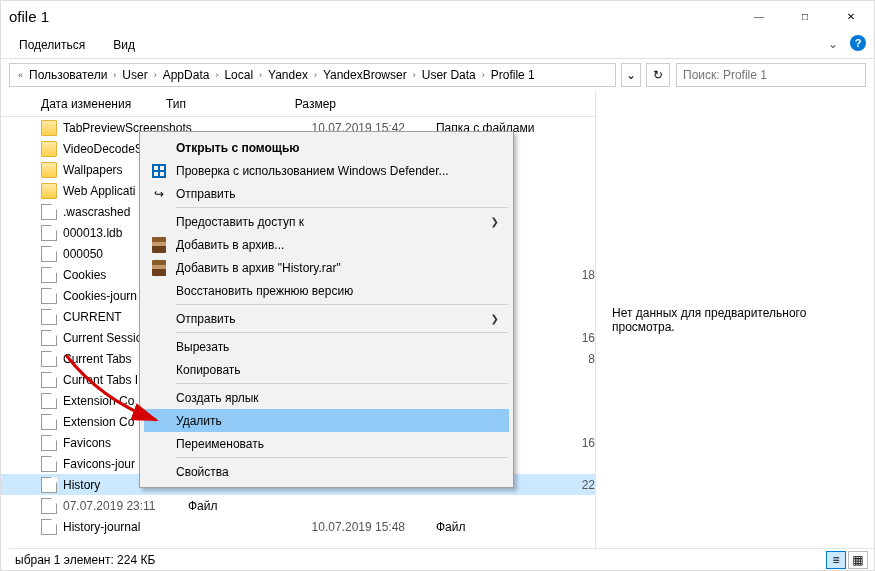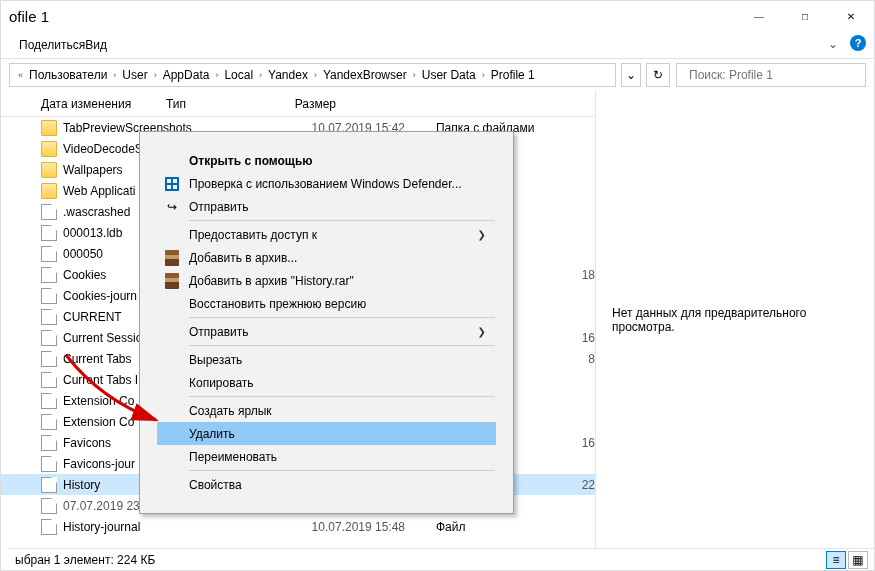--- a/index.html
+++ b/index.html
@@ -1,31 +1,31 @@
 <!DOCTYPE html>
 <html><head>
 <meta charset="utf-8">
 <style>
 *{box-sizing:border-box;margin:0;padding:0;font-family:"Segoe UI",Tahoma,sans-serif;font-size:12px;color:#000}
 body{background:#fff;width:875px;height:571px;overflow:hidden;position:relative;border:1px solid #ddd}
 .titlebar{height:30px;display:flex;align-items:center;justify-content:space-between;padding-left:8px}
 .title-text{font-size:15px}
 .win-controls{display:flex}
 .win-btn{width:46px;height:30px;display:flex;align-items:center;justify-content:center;font-family:"Segoe MDL2 Assets","Segoe UI Symbol";font-size:10px}
-.ribbon{height:28px;border-bottom:1px solid #e0e0e0;display:flex;align-items:flex-end;padding:0 18px;position:relative}
+.ribbon{height:28px;border-bottom:1px solid #e0e0e0;display:flex;align-items:flex-end;padding:0 18px;gap:28px;position:relative}
 .ribbon-tab{padding:4px 0 6px 0}
 .ribbon-chevron{position:absolute;right:36px;top:6px;color:#555}
 .help-icon{position:absolute;right:8px;top:4px;width:16px;height:16px;border-radius:50%;background:#0078d7;color:#fff;display:flex;align-items:center;justify-content:center;font-size:11px;font-weight:bold}
 .navbar{height:32px;display:flex;align-items:center;padding:0 8px;gap:6px}
 .breadcrumbs{flex:1;height:24px;border:1px solid #ccc;display:flex;align-items:center;padding:0 4px;overflow:hidden}
 .bc-sep{color:#555;padding:0 4px;font-size:9px}
 .bc-item{padding:0 2px;white-space:nowrap}
 .bc-drop{width:20px;height:24px;border:1px solid #ccc;margin-left:-1px;display:flex;align-items:center;justify-content:center}
 .refresh-btn{width:24px;height:24px;border:1px solid #ccc;margin-left:-1px;display:flex;align-items:center;justify-content:center}
-.searchbox{width:190px;height:24px;border:1px solid #ccc;padding:0 12px;color:#777}
+.searchbox{width:190px;height:24px;border:1px solid #ccc;padding:0 6px;color:#777}
 .content{display:flex;height:calc(100% - 112px)}
 .filelist{width:595px;border-right:1px solid #e5e5e5;display:flex;flex-direction:column;position:relative}
 .columns{display:flex;height:26px;border-bottom:1px solid #e5e5e5;align-items:center;padding-left:40px}
 .col-name{width:250px}
 .col-date{width:125px}
 .col-type{width:120px}
 .col-size{width:50px;text-align:right}
 .sort-arrow{display:inline-block;margin-left:40px;font-size:8px;color:#555}
 .rows{overflow:hidden;flex:1}
 .row{display:flex;align-items:center;height:21px;padding-left:40px}
@@ -36,21 +36,21 @@
 .file-icon:before{content:"";position:absolute;right:-1px;top:-1px;border:3px solid transparent;border-right-color:#fff;border-top-color:#fff}
 .row .rname{width:250px;white-space:nowrap;overflow:hidden}
 .row .rdate{width:125px;color:#555}
 .row .rtype{width:120px;color:#000000}
 .row .rsize{width:40px;text-align:right;color:#555}
 .preview{flex:1;display:flex;align-items:center;justify-content:center;color:#666;padding:0 16px;text-align:left}
 .statusbar{position:absolute;bottom:0;left:8px;right:0;height:22px;border-top:1px solid #e5e5e5;display:flex;align-items:center;padding:6px 6px;background:#fff;justify-content:space-between}
 .view-btns{display:flex;gap:2px}
 .view-btn{width:20px;height:18px;border:1px solid #bbb;display:flex;align-items:center;justify-content:center}
 .view-btn.active{background:#cce8ff;border-color:#0078d7}
-.context-menu{position:absolute;left:138px;top:130px;width:375px;background:#f2f2f2;border:1px solid #a0a0a0;box-shadow:3px 3px 4px rgba(0,0,0,.25);padding:17px;z-index:10}
+.context-menu{position:absolute;left:138px;top:130px;width:375px;background:#f2f2f2;border:1px solid #a0a0a0;box-shadow:3px 3px 4px rgba(0,0,0,.25);padding:4px;z-index:10}
 .cm-item{display:flex;align-items:center;height:23px;padding-left:32px;position:relative}
 .cm-item.bold{font-weight:bold}
 .cm-item.hovered{background:#91c9f7}
 .cm-sep{height:1px;background:#d0d0d0;margin:2px 1px 2px 32px}
 .cm-arrow{position:absolute;right:10px;font-size:10px;color:#333}
 .cm-icon{position:absolute;left:6px;width:18px;height:18px;display:flex;align-items:center;justify-content:center;font-size:12px}
 .arrow-svg{position:absolute;left:60px;top:349px;z-index:11;pointer-events:none}
 .defender-icon{display:inline-block;width:14px;height:14px;border:2px solid #0067b8;position:relative}
 .defender-icon:before,.defender-icon:after{content:"";position:absolute;background:#0067b8}
 .defender-icon:before{left:4px;top:-2px;width:2px;height:14px}

